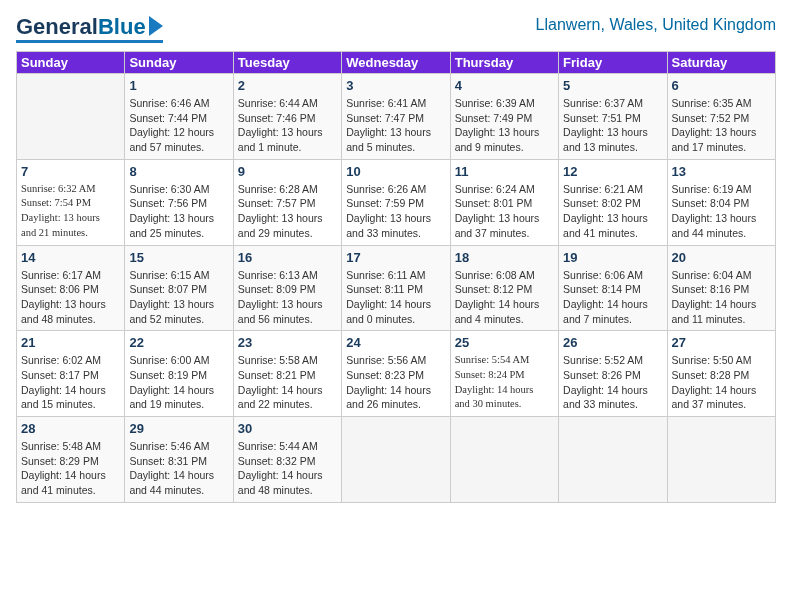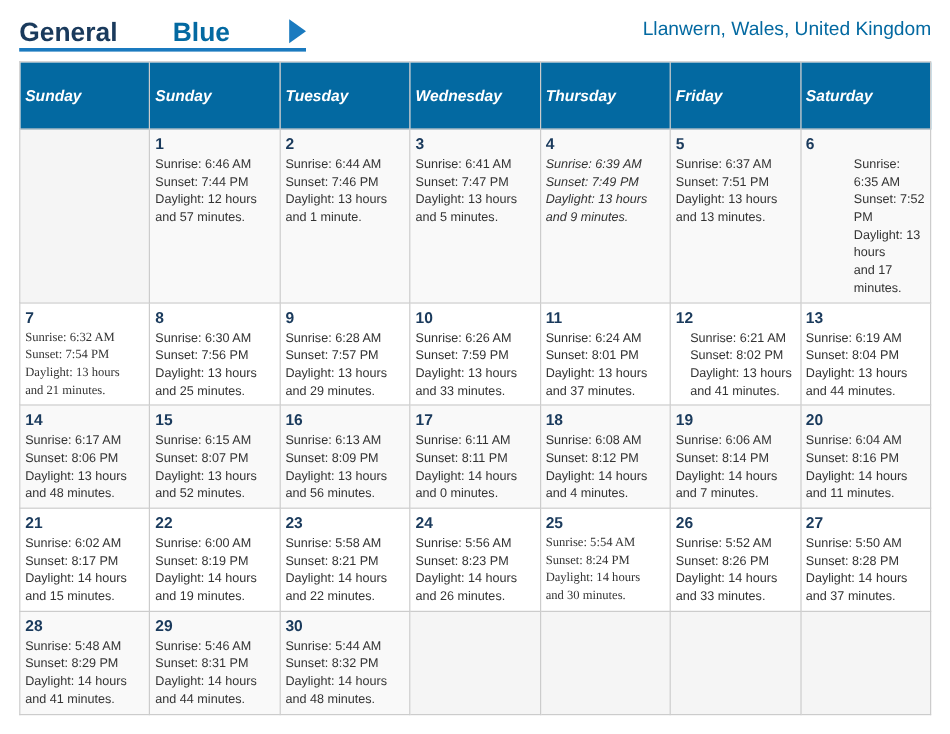--- a/index.html
+++ b/index.html
@@ -21,21 +21,20 @@
       flex-direction: column;
       align-items: flex-start;
     }
     .logo-text {
       display: flex;
       align-items: center;
       font-size: 22px;
       font-weight: bold;
       color: #1a3a5c;
       line-height: 1;
-      gap: 46px;
     }
     .logo-arrow {
       width: 0;
       height: 0;
       border-top: 10px solid transparent;
       border-bottom: 10px solid transparent;
       border-left: 14px solid #1a7abf;
       margin-left: 3px;
       margin-top: -2px;
     }
@@ -56,27 +55,26 @@
     .location-title {
       font-size: 16px;
       color: #0369a1;
     }
     table {
       width: 100%;
       border-collapse: collapse;
       font-size: 11px;
     }
     thead tr th {
-      background: #0369a1;
+      background: #6d28d9;
       color: #fff;
-      padding: 20px 4px;
+      padding: 3px 4px;
       text-align: left;
       font-size: 13px;
       border: 1px solid #ccc;
-      font-style: italic;
     }
     tbody tr td {
       border: 1px solid #ccc;
       vertical-align: top;
       padding: 4px 4px;
       width: calc(100% / 7);
       min-height: 80px;
       height: 85px;
     }
     .day-num {
@@ -146,35 +144,35 @@
         </td>
         <td>
           <div class="day-num">3</div>
           <div class="day-info" style="white-space: pre-line;">Sunrise: 6:41 AM
 Sunset: 7:47 PM
 Daylight: 13 hours
 and 5 minutes.</div>
         </td>
         <td>
           <div class="day-num">4</div>
-          <div class="day-info" style="white-space: pre-line; font-style: italic;">Sunrise: 6:39 AM
+          <div class="day-info" style="white-space: pre-line;">Sunrise: 6:39 AM
 Sunset: 7:49 PM
 Daylight: 13 hours
 and 9 minutes.</div>
         </td>
         <td>
           <div class="day-num">5</div>
           <div class="day-info" style="white-space: pre-line;">Sunrise: 6:37 AM
 Sunset: 7:51 PM
 Daylight: 13 hours
 and 13 minutes.</div>
         </td>
         <td>
           <div class="day-num">6</div>
-          <div class="day-info" style="white-space: pre-line; margin-left: 40px;">Sunrise: 6:35 AM
+          <div class="day-info" style="white-space: pre-line;">Sunrise: 6:35 AM
 Sunset: 7:52 PM
 Daylight: 13 hours
 and 17 minutes.</div>
         </td>
       </tr>
       <tr>
         <td>
           <div class="day-num">7</div>
           <div class="day-info" style="white-space: pre-line; font-family: Liberation Serif, serif;">Sunrise: 6:32 AM
 Sunset: 7:54 PM
@@ -204,21 +202,21 @@
         </td>
         <td>
           <div class="day-num">11</div>
           <div class="day-info" style="white-space: pre-line;">Sunrise: 6:24 AM
 Sunset: 8:01 PM
 Daylight: 13 hours
 and 37 minutes.</div>
         </td>
         <td>
           <div class="day-num">12</div>
-          <div class="day-info" style="white-space: pre-line; margin-left: 12px;">Sunrise: 6:21 AM
+          <div class="day-info" style="white-space: pre-line;">Sunrise: 6:21 AM
 Sunset: 8:02 PM
 Daylight: 13 hours
 and 41 minutes.</div>
         </td>
         <td>
           <div class="day-num">13</div>
           <div class="day-info" style="white-space: pre-line;">Sunrise: 6:19 AM
 Sunset: 8:04 PM
 Daylight: 13 hours
 and 44 minutes.</div>

